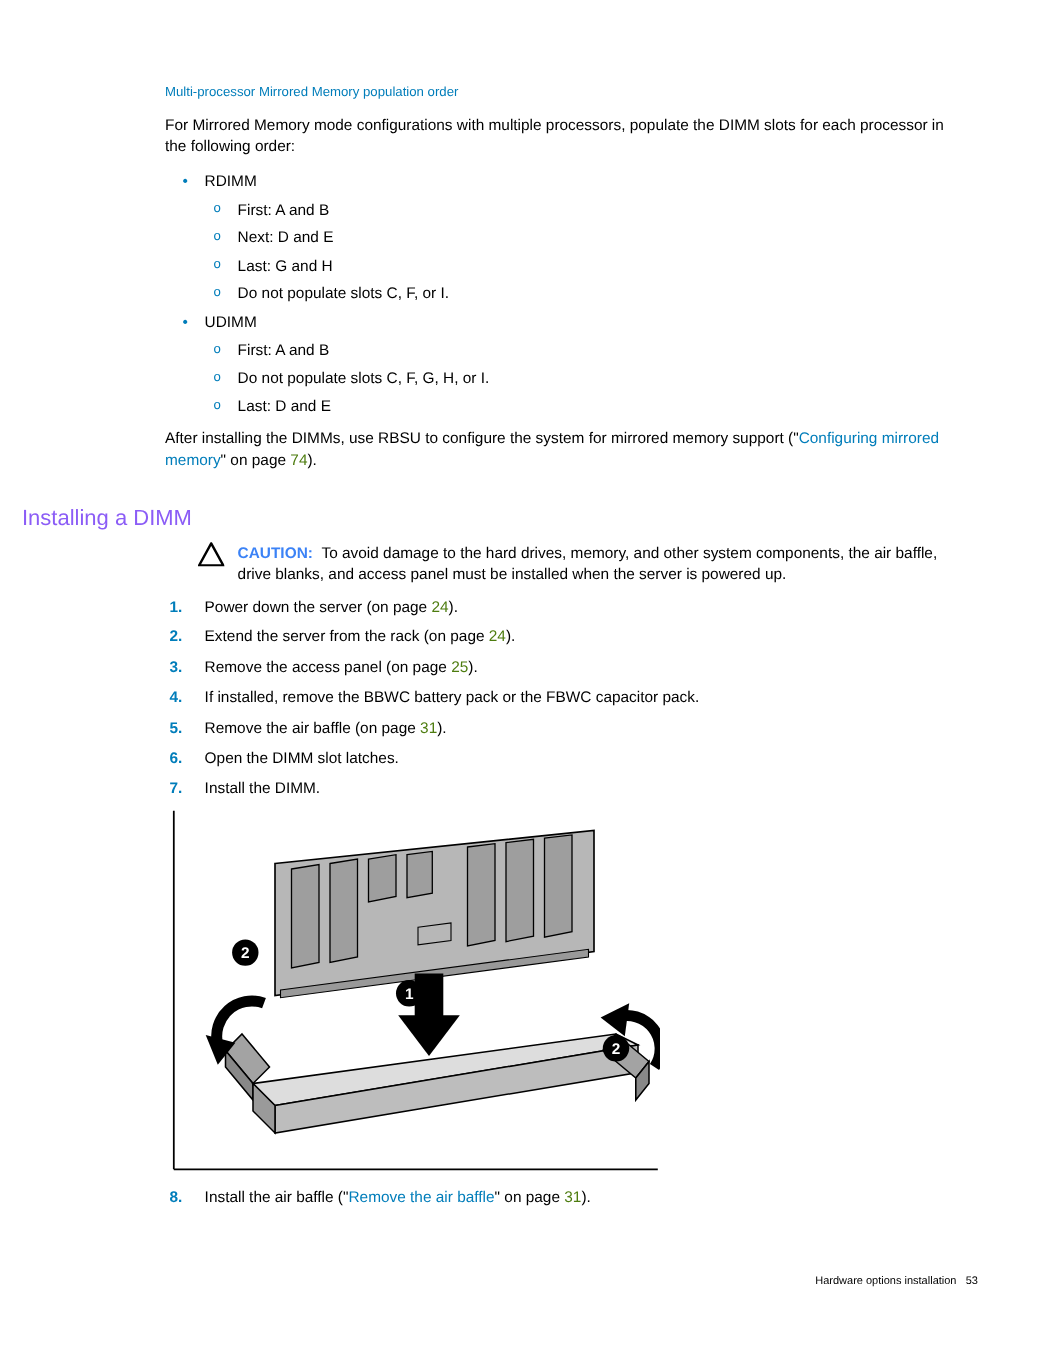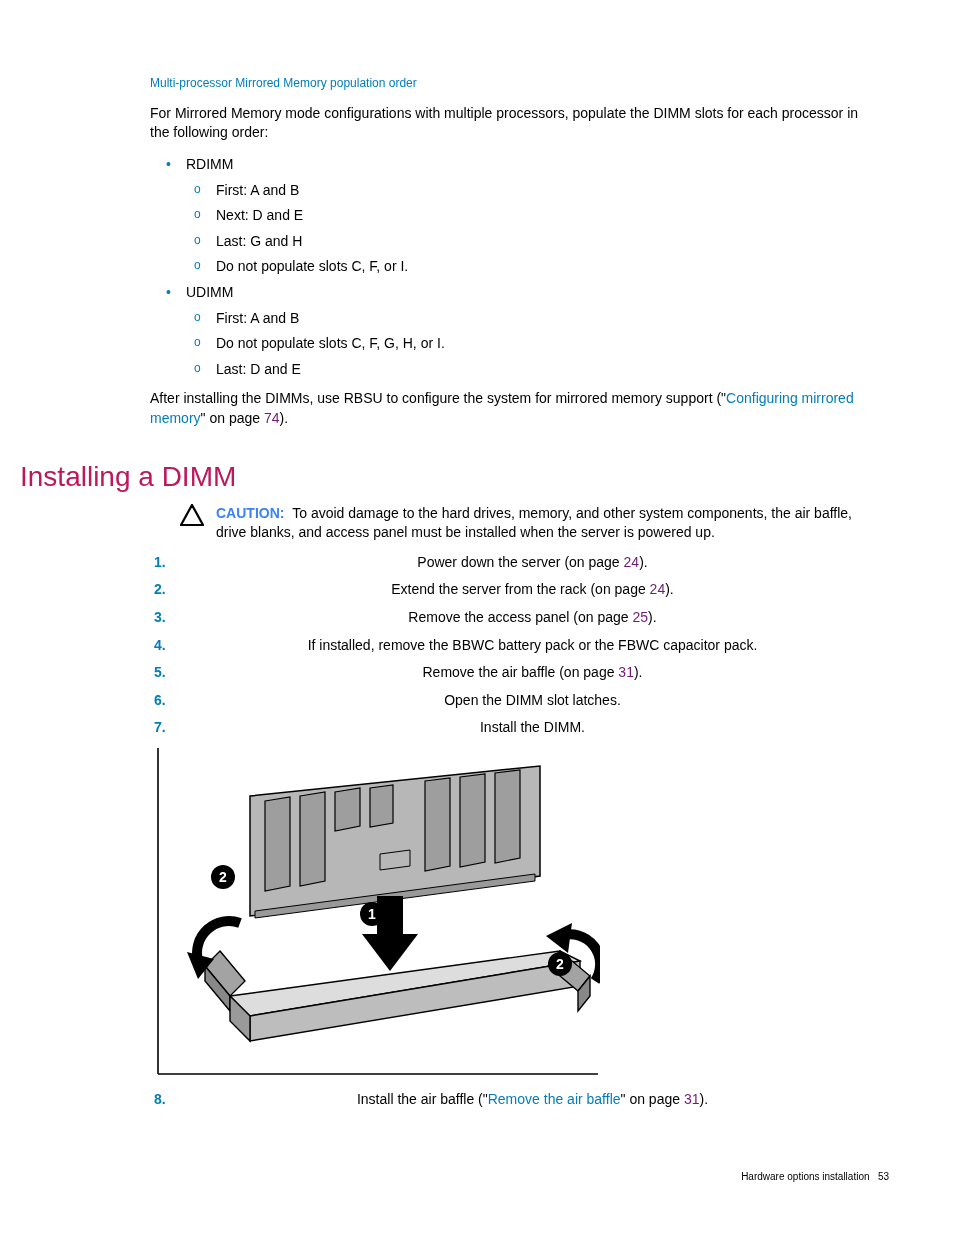--- a/index.html
+++ b/index.html
@@ -13,45 +13,45 @@
     line-height: 1.4;
   }
   .content { margin-left: 65px; }
   h3.subheading {
     color: #007dba;
     font-weight: normal;
     font-size: 12px;
     margin: 0 0 12px 0;
   }
   h2.section-title {
-    color: #be185d;
+    color: #8b5cf6;
     font-weight: 300;
-    font-size: 28px;
+    font-size: 20px;
     margin: 28px 0 8px -65px;
     letter-spacing: 0;
   }
   p { margin: 0 0 12px 0; }
   ul.bullets { list-style: none; padding: 0; margin: 0 0 10px 0; }
   ul.bullets > li { position: relative; padding-left: 36px; margin: 6px 0; }
   ul.bullets > li::before {
     content: '•'; color: #007dba; position: absolute; left: 16px; top:0; font-size: 14px;
   }
   ul.sub { list-style: none; padding: 0; margin: 4px 0 0 0; }
   ul.sub > li { position: relative; padding-left: 30px; margin: 6px 0; }
   ul.sub > li::before {
     content: 'o'; color: #007dba; position: absolute; left: 8px; top:0; font-size: 12px;
   }
-  ol.steps { list-style: none; padding: 0; margin: 10px 0 0 0; counter-reset: step; text-align: center; }
+  ol.steps { list-style: none; padding: 0; margin: 10px 0 0 0; counter-reset: step; }
   ol.steps > li { position: relative; padding-left: 36px; margin: 8px 0; counter-increment: step; }
   ol.steps > li::before {
     content: counter(step) "."; color: #007dba; font-weight: bold;
     position: absolute; left: 4px; top: 0;
   }
   .link { color: #007dba; }
-  .pagelink { color: #701a75; }
+  .pagelink { color: #4d7c0f; }
   .caution-row { display: flex; align-items: flex-start; margin-left: 30px; margin-bottom: 10px;}
   .caution-icon { flex: 0 0 36px; }
   .caution-icon svg { width: 24px; height: 22px; }
   .caution-text { flex: 1; }
   .caution-label { color: #3b82f6; font-weight: bold; }
   .figure { margin: 8px 0 14px 0px; }
   .figure svg { display:block; }
   .footer {
     text-align: right; font-size: 10px; margin-top: 60px; margin-right: -10px;
   }

